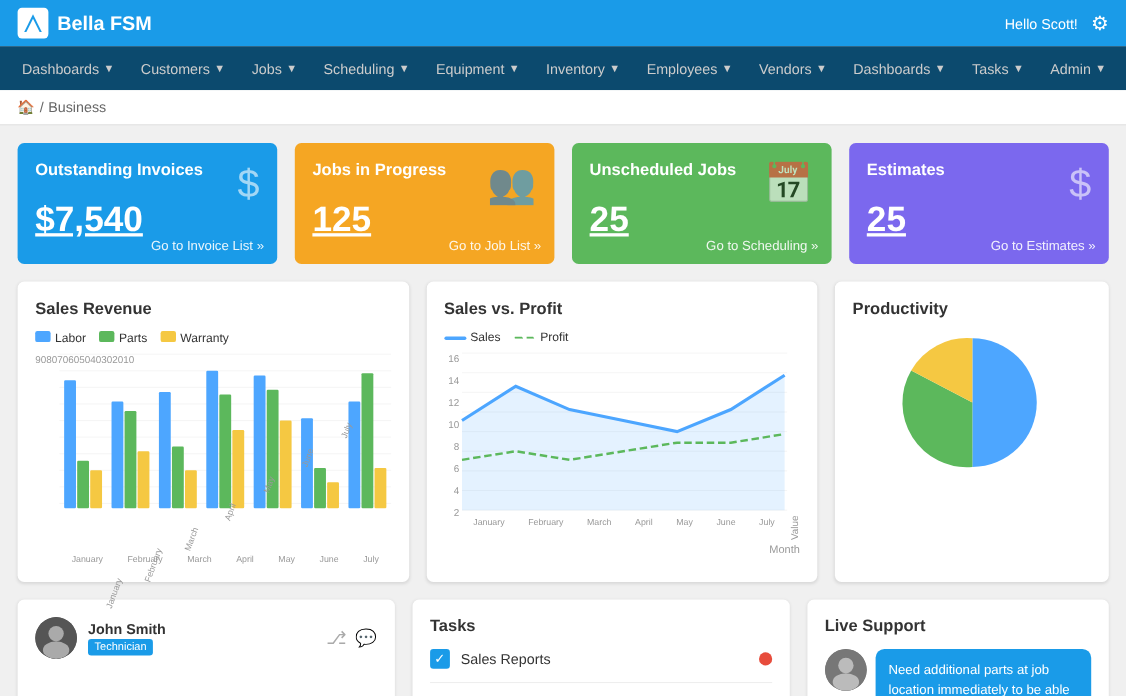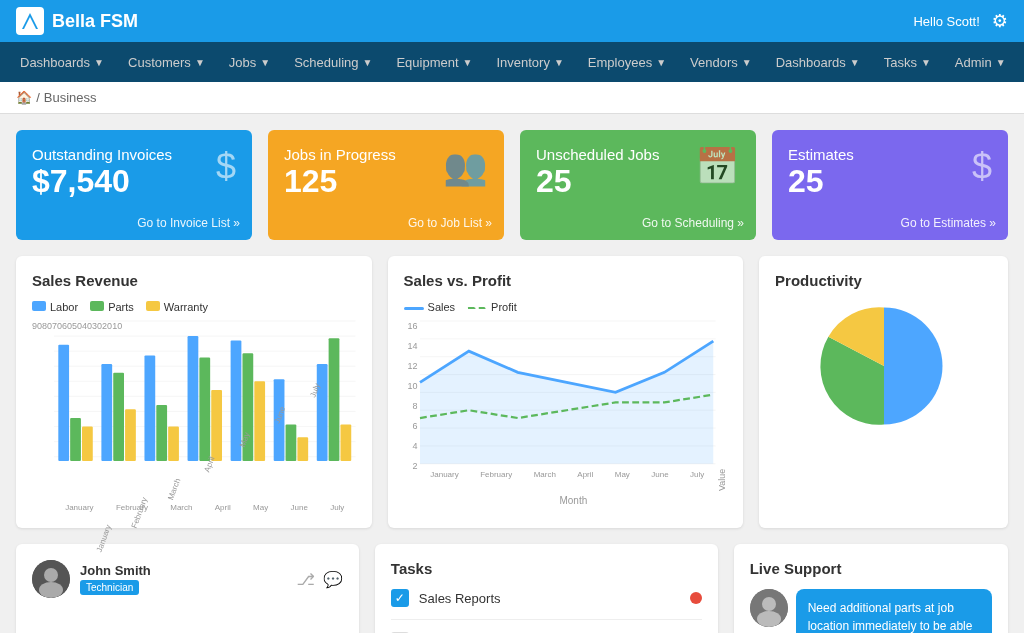--- a/index.html
+++ b/index.html
@@ -23,22 +23,22 @@
     
     .main { padding: 16px; }
 
     
     .stat-cards { display: grid; grid-template-columns: repeat(4, 1fr); gap: 16px; margin-bottom: 16px; }
     .stat-card { border-radius: 6px; padding: 16px; color: white; position: relative; overflow: hidden; min-height: 110px; }
     .stat-card.blue { background: #1a9be8; }
     .stat-card.orange { background: #f5a623; }
     .stat-card.green { background: #5cb85c; }
     .stat-card.purple { background: #7b68ee; }
-    .stat-card .card-title { font-size: 15px; font-weight: 400; margin-bottom: 0; }
-    .stat-card .card-value { font-size: 32px; font-weight: bold; }
+    .stat-card .card-title { font-size: 15px; font-weight: 700; margin-bottom: 18px; }
+    .stat-card .card-value { font-size: 32px; font-weight: bold; text-decoration: underline; }
     .stat-card .card-icon { position: absolute; right: 16px; top: 16px; font-size: 36px; opacity: 0.6; }
     .stat-card .card-link { position: absolute; bottom: 10px; right: 12px; font-size: 12px; cursor: pointer; opacity: 0.9; }
     .stat-card .card-link:after { content: ' »'; }
 
     
     .charts-row { display: grid; grid-template-columns: 1fr 1fr 0.7fr; gap: 16px; margin-bottom: 16px; }
     .chart-card { background: white; border-radius: 6px; padding: 16px; box-shadow: 0 1px 3px rgba(0,0,0,0.1); }
     .chart-card h3 { font-size: 15px; margin-bottom: 12px; color: #333; }
     .chart-legend { display: flex; gap: 12px; font-size: 11px; margin-bottom: 8px; }
     .legend-dot { width: 14px; height: 10px; border-radius: 2px; display: inline-block; margin-right: 4px; }
@@ -298,21 +298,21 @@
               <span>February</span>
               <span>March</span>
               <span>April</span>
               <span>May</span>
               <span>June</span>
               <span>July</span>
           </div>
         </div>
         <div style="font-size:9px; color:#999; writing-mode:vertical-rl; transform:rotate(180deg); padding-right:2px;">Value</div>
       </div>
-      <div style="text-align:center; font-size:10px; color:#999; margin-top:4px; margin-left:16px;">Month</div>
+      <div style="text-align:right; font-size:10px; color:#999; margin-top:4px; margin-left:16px;">Month</div>
     </div>
 
     <div class="chart-card">
       <h3>Productivity</h3>
       <div style="display:flex; justify-content:center;">
         <svg width="130" height="130" viewBox="0 0 100 100">
 
           <path d="M50,50 L50,5 A45,45 0 0,1 50,95 Z" fill="#4da6ff"></path>
 
           <path d="M50,50 L50,95 A45,45 0 0,1 7.2,27.5 Z" fill="#5cb85c"></path>

